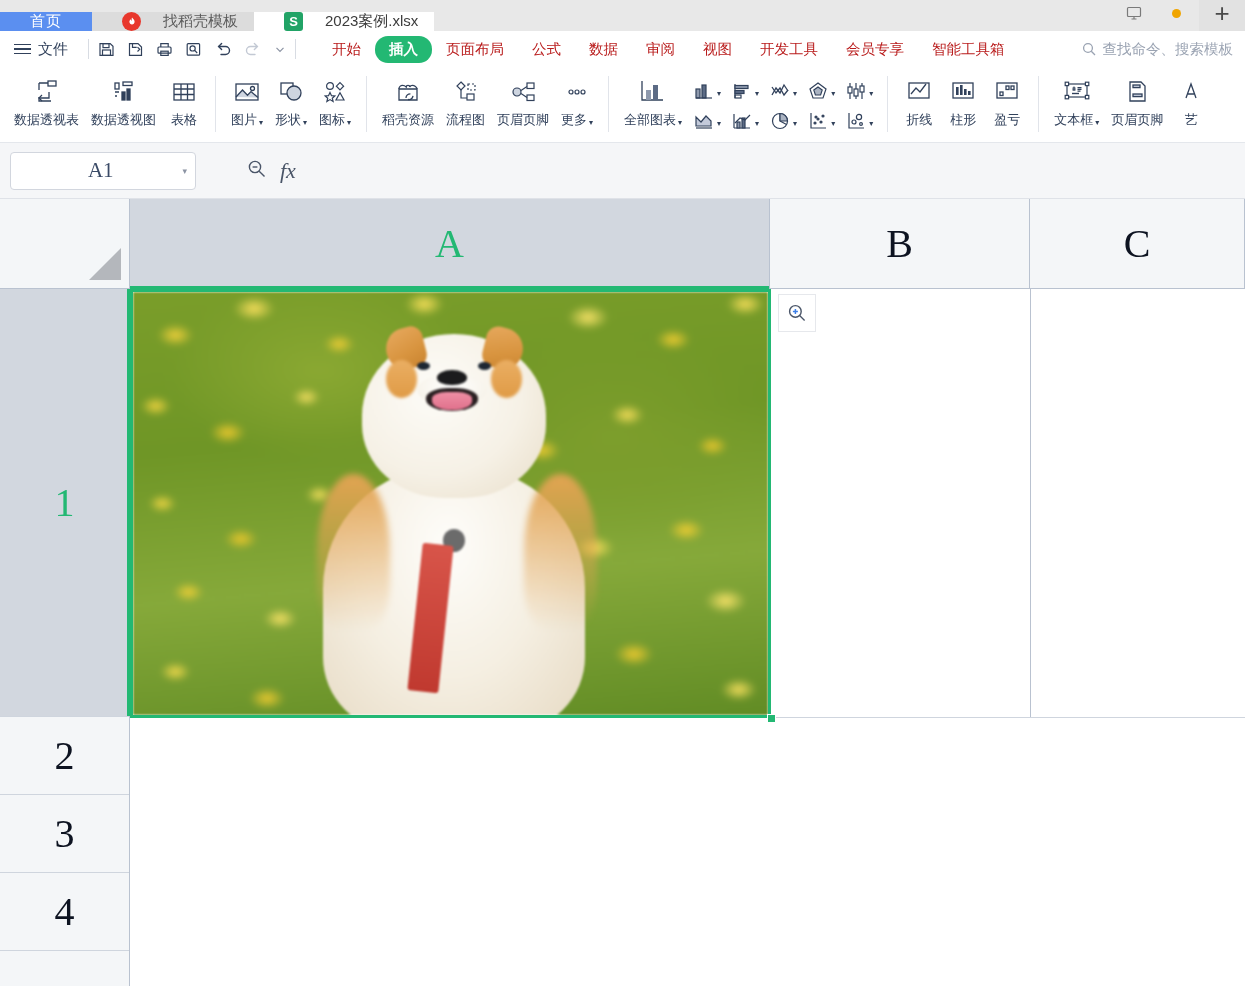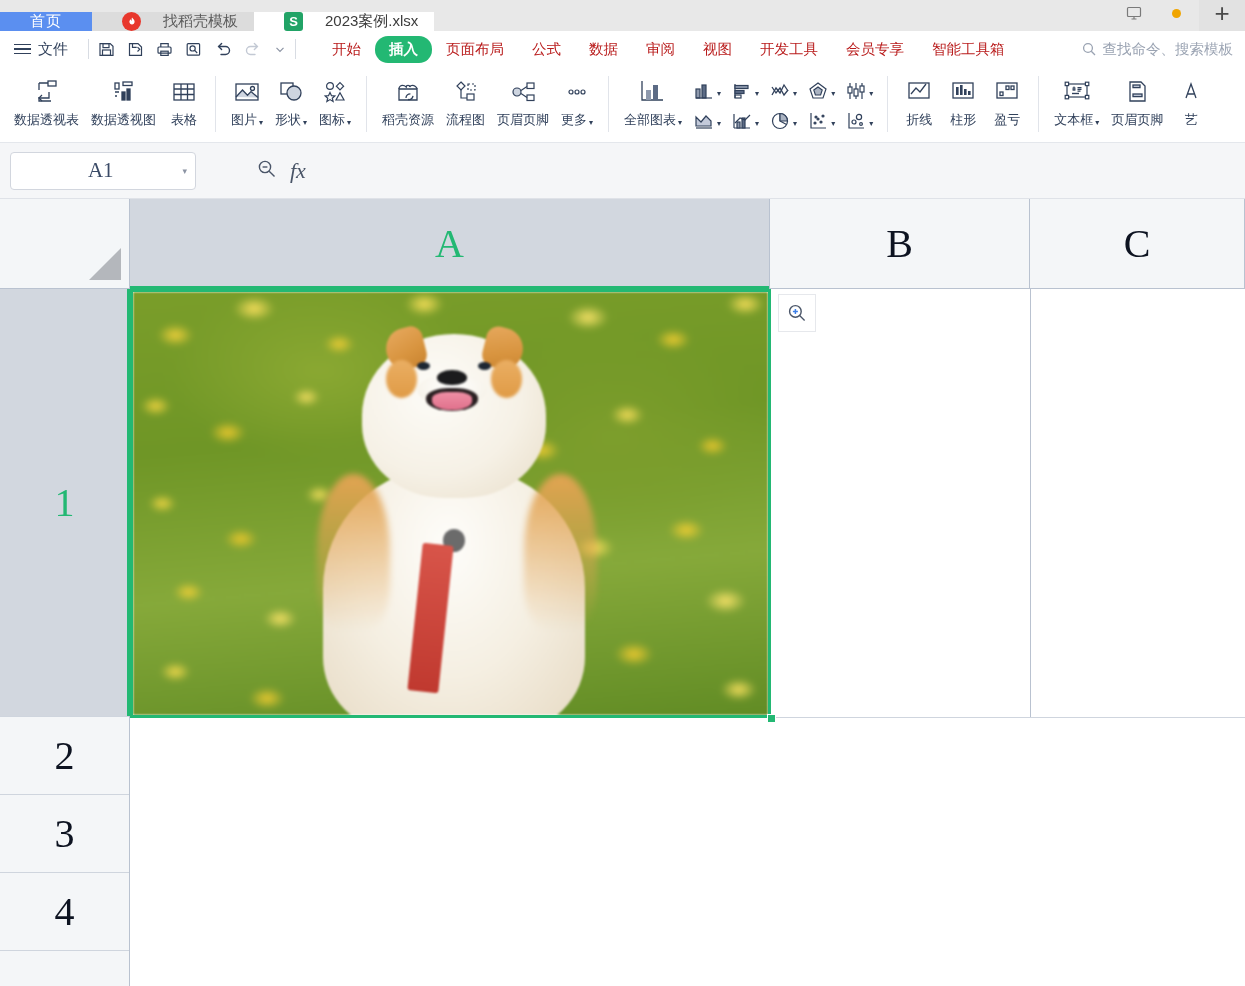--- a/index.html
+++ b/index.html
@@ -132,21 +132,21 @@
     padding-top: 4px;
   }
   .cg-cell { display: flex; align-items: center; gap: 2px; padding: 0 5px; }
 
   
   .formulabar {
     height: 56px;
     background: #f5f6f8;
     display: flex; align-items: center;
     padding: 0 10px;
-    gap: 14px;
+    gap: 4px;
     border-bottom: 1px solid #dfe2e8;
   }
   .namebox {
     width: 186px; height: 38px;
     background: #ffffff;
     border: 1px solid #d2d6de;
     border-radius: 4px;
     display: flex; align-items: center;
     padding: 0 8px;
     position: relative;

